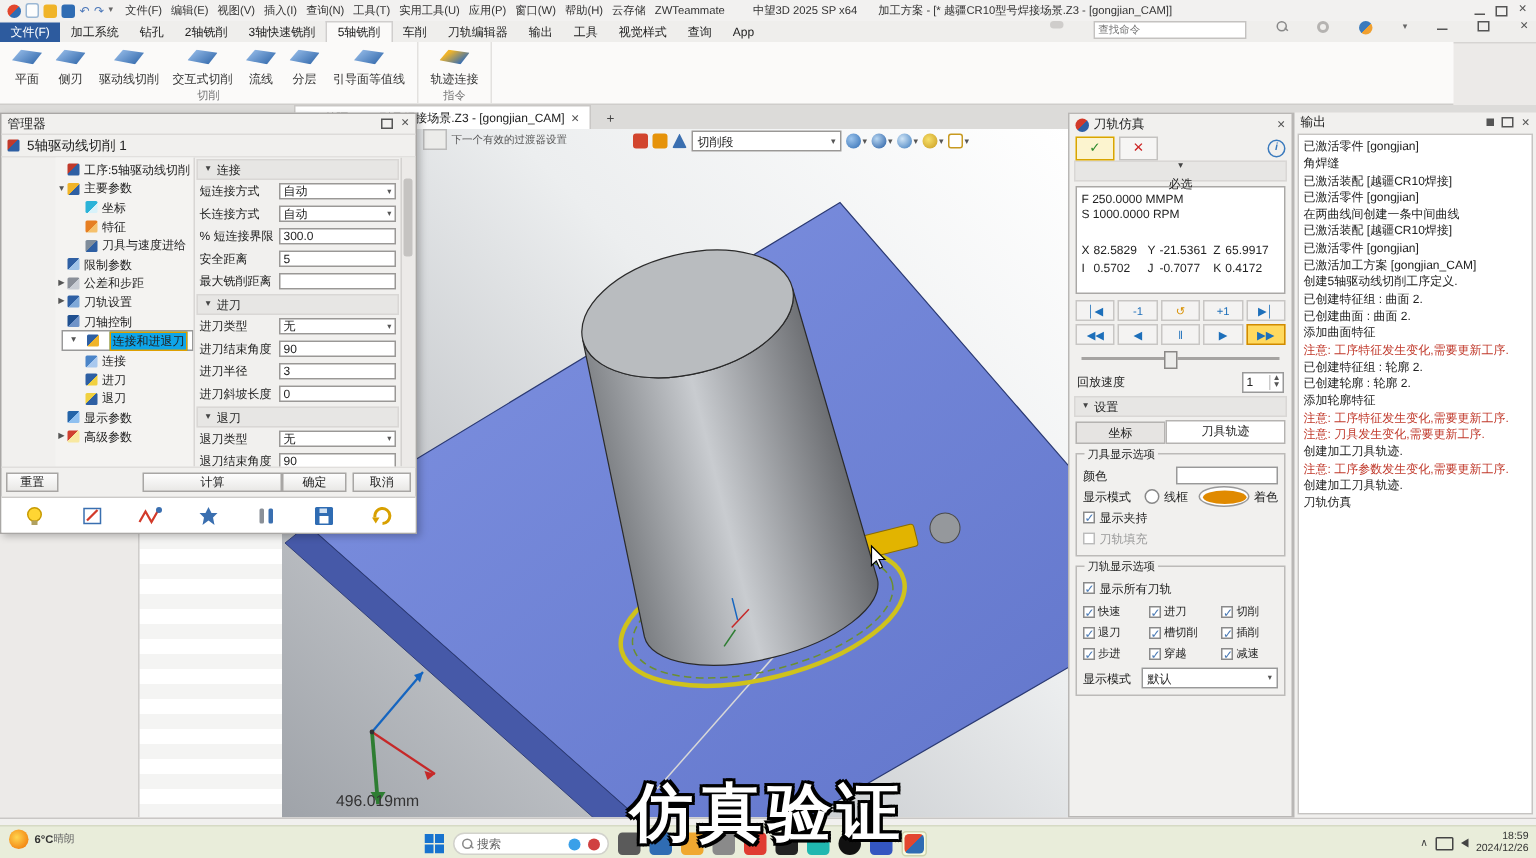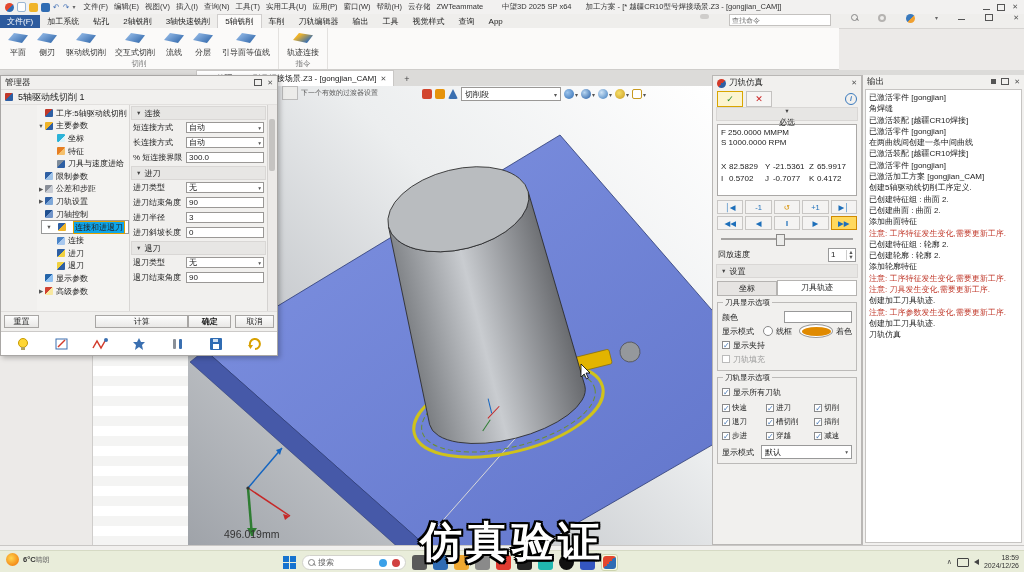--- a/index.html
+++ b/index.html
@@ -34,21 +34,21 @@
   .rtab.active{background:#fbfaf9;border:1px solid #d0cecd;border-bottom:none;}
   .tabrow-right{margin-left:auto;display:flex;align-items:flex-start;gap:20px;padding-right:5px;height:14px;}
   .cloud-ic{width:9px;height:5px;background:#cfcdcb;border-radius:3px;}
   .find{width:96px;height:10px;border:1px solid #c4c2c0;font-size:7px;padding:0 2px;background:#fff;color:#333;}
   .mag{width:5px;height:5px;border:1px solid #888;border-radius:50%;position:relative;}
   .mag::after{content:"";position:absolute;left:4px;top:4px;width:3px;height:1px;background:#888;transform:rotate(45deg);}
   .ring-ic{width:8px;height:8px;border:2px solid #b5b3b1;border-radius:50%;box-sizing:border-box;}
   .avatar-ic{width:9px;height:9px;border-radius:50%;background:linear-gradient(135deg,#3a7abd 55%,#f0a030 55%);}
 
   
-  .ribbon{position:absolute;left:0;top:28px;width:839px;height:42px;background:#fbfaf9;
+  .ribbon{position:absolute;left:0;top:28px;width:969px;height:42px;background:#fbfaf9;
           border-bottom:1px solid #cfcdcb;display:flex;box-sizing:border-box;}
   .rgroup{display:flex;flex-direction:column;border-right:1px solid #e3e1df;padding:2px 5px 0;}
   .rbtns{display:flex;flex:1;gap:3px;}
   .rbtn{display:flex;flex-direction:column;align-items:center;gap:2px;padding:1px 3px;}
   .ric{width:20px;height:14px;background:linear-gradient(145deg,#8fb6e4 20%,#3a6fb0 80%);
        clip-path:polygon(0 65%,30% 15%,100% 30%,70% 85%);}
   .ric-b8{background:linear-gradient(145deg,#f0b429 30%,#3a6fb0 75%);}
   .rbtn-label{font-size:8px;white-space:nowrap;color:#333;}
   .rgroup-label{text-align:center;font-size:7.5px;color:#777;height:10px;line-height:10px;}
 
@@ -129,21 +129,21 @@
   .plabel{font-size:8px;white-space:nowrap;}
   .pfield{width:78px;height:11px;background:#fff;border:1px solid #9a9896;font-size:8px;display:flex;
           align-items:center;padding:0 2px;justify-content:space-between;flex:none;box-sizing:border-box;}
   .pfield .dd{display:none;font-size:5.5px;color:#555;}
   .pfield.has-dd .dd{display:block;}
   .mgr-btns{height:17px;display:flex;align-items:center;padding:1px 3px;border-top:1px solid #e0dedc;}
   .mbtn{height:13px;border:1px solid #a8a6a4;background:linear-gradient(#fdfdfd,#e9e8e6);font-size:8px;
         display:flex;align-items:center;justify-content:center;box-sizing:border-box;}
   .mbtn-reset{width:36px;}
   .mbtn-calc{width:96px;margin-left:56px;}
-  .mbtn-ok{width:44px;margin-left:0;font-weight:bold;}
+  .mbtn-ok{width:44px;margin-left:0;}
   .mbtn-cancel{width:40px;margin-left:4px;}
   .mgr-icons{height:23px;background:#fff;border-top:1px solid #cccac8;display:flex;align-items:center;
              justify-content:space-between;padding:0 9px;}
   .mic{width:26px;height:17px;display:flex;align-items:center;justify-content:center;}
 
   
   .simpanel{position:absolute;left:712px;top:75px;width:150px;height:470px;background:#f1f0ee;
             border:1px solid #b9b7b5;box-sizing:border-box;z-index:5;}
   .sp-title{height:14px;display:flex;align-items:center;gap:3px;padding:0 4px;font-size:8.5px;}
   .sim-ic{width:9px;height:9px;border-radius:50%;background:linear-gradient(135deg,#d23a2a 50%,#2e5fa3 50%);}
@@ -609,21 +609,35 @@
             </div>
 
             <div class="prow">
               <span class="plabel">% 短连接界限</span>
               <span class="pfield">
                 <span class="pval">300.0</span>
 
               </span>
             </div>
 
-
+            <div class="prow">
+              <span class="plabel">安全距离</span>
+              <span class="pfield">
+                <span class="pval">5</span>
+
+              </span>
+            </div>
+
+            <div class="prow">
+              <span class="plabel">最大铣削距离</span>
+              <span class="pfield">
+                <span class="pval"></span>
+
+              </span>
+            </div>
           </div>
         <div class="sec-hdr">
           <span class="sarr">▼</span>
           <span>进刀</span>
         </div>
         <div>
 
             <div class="prow">
               <span class="plabel">进刀类型</span>
               <span class="pfield has-dd">

